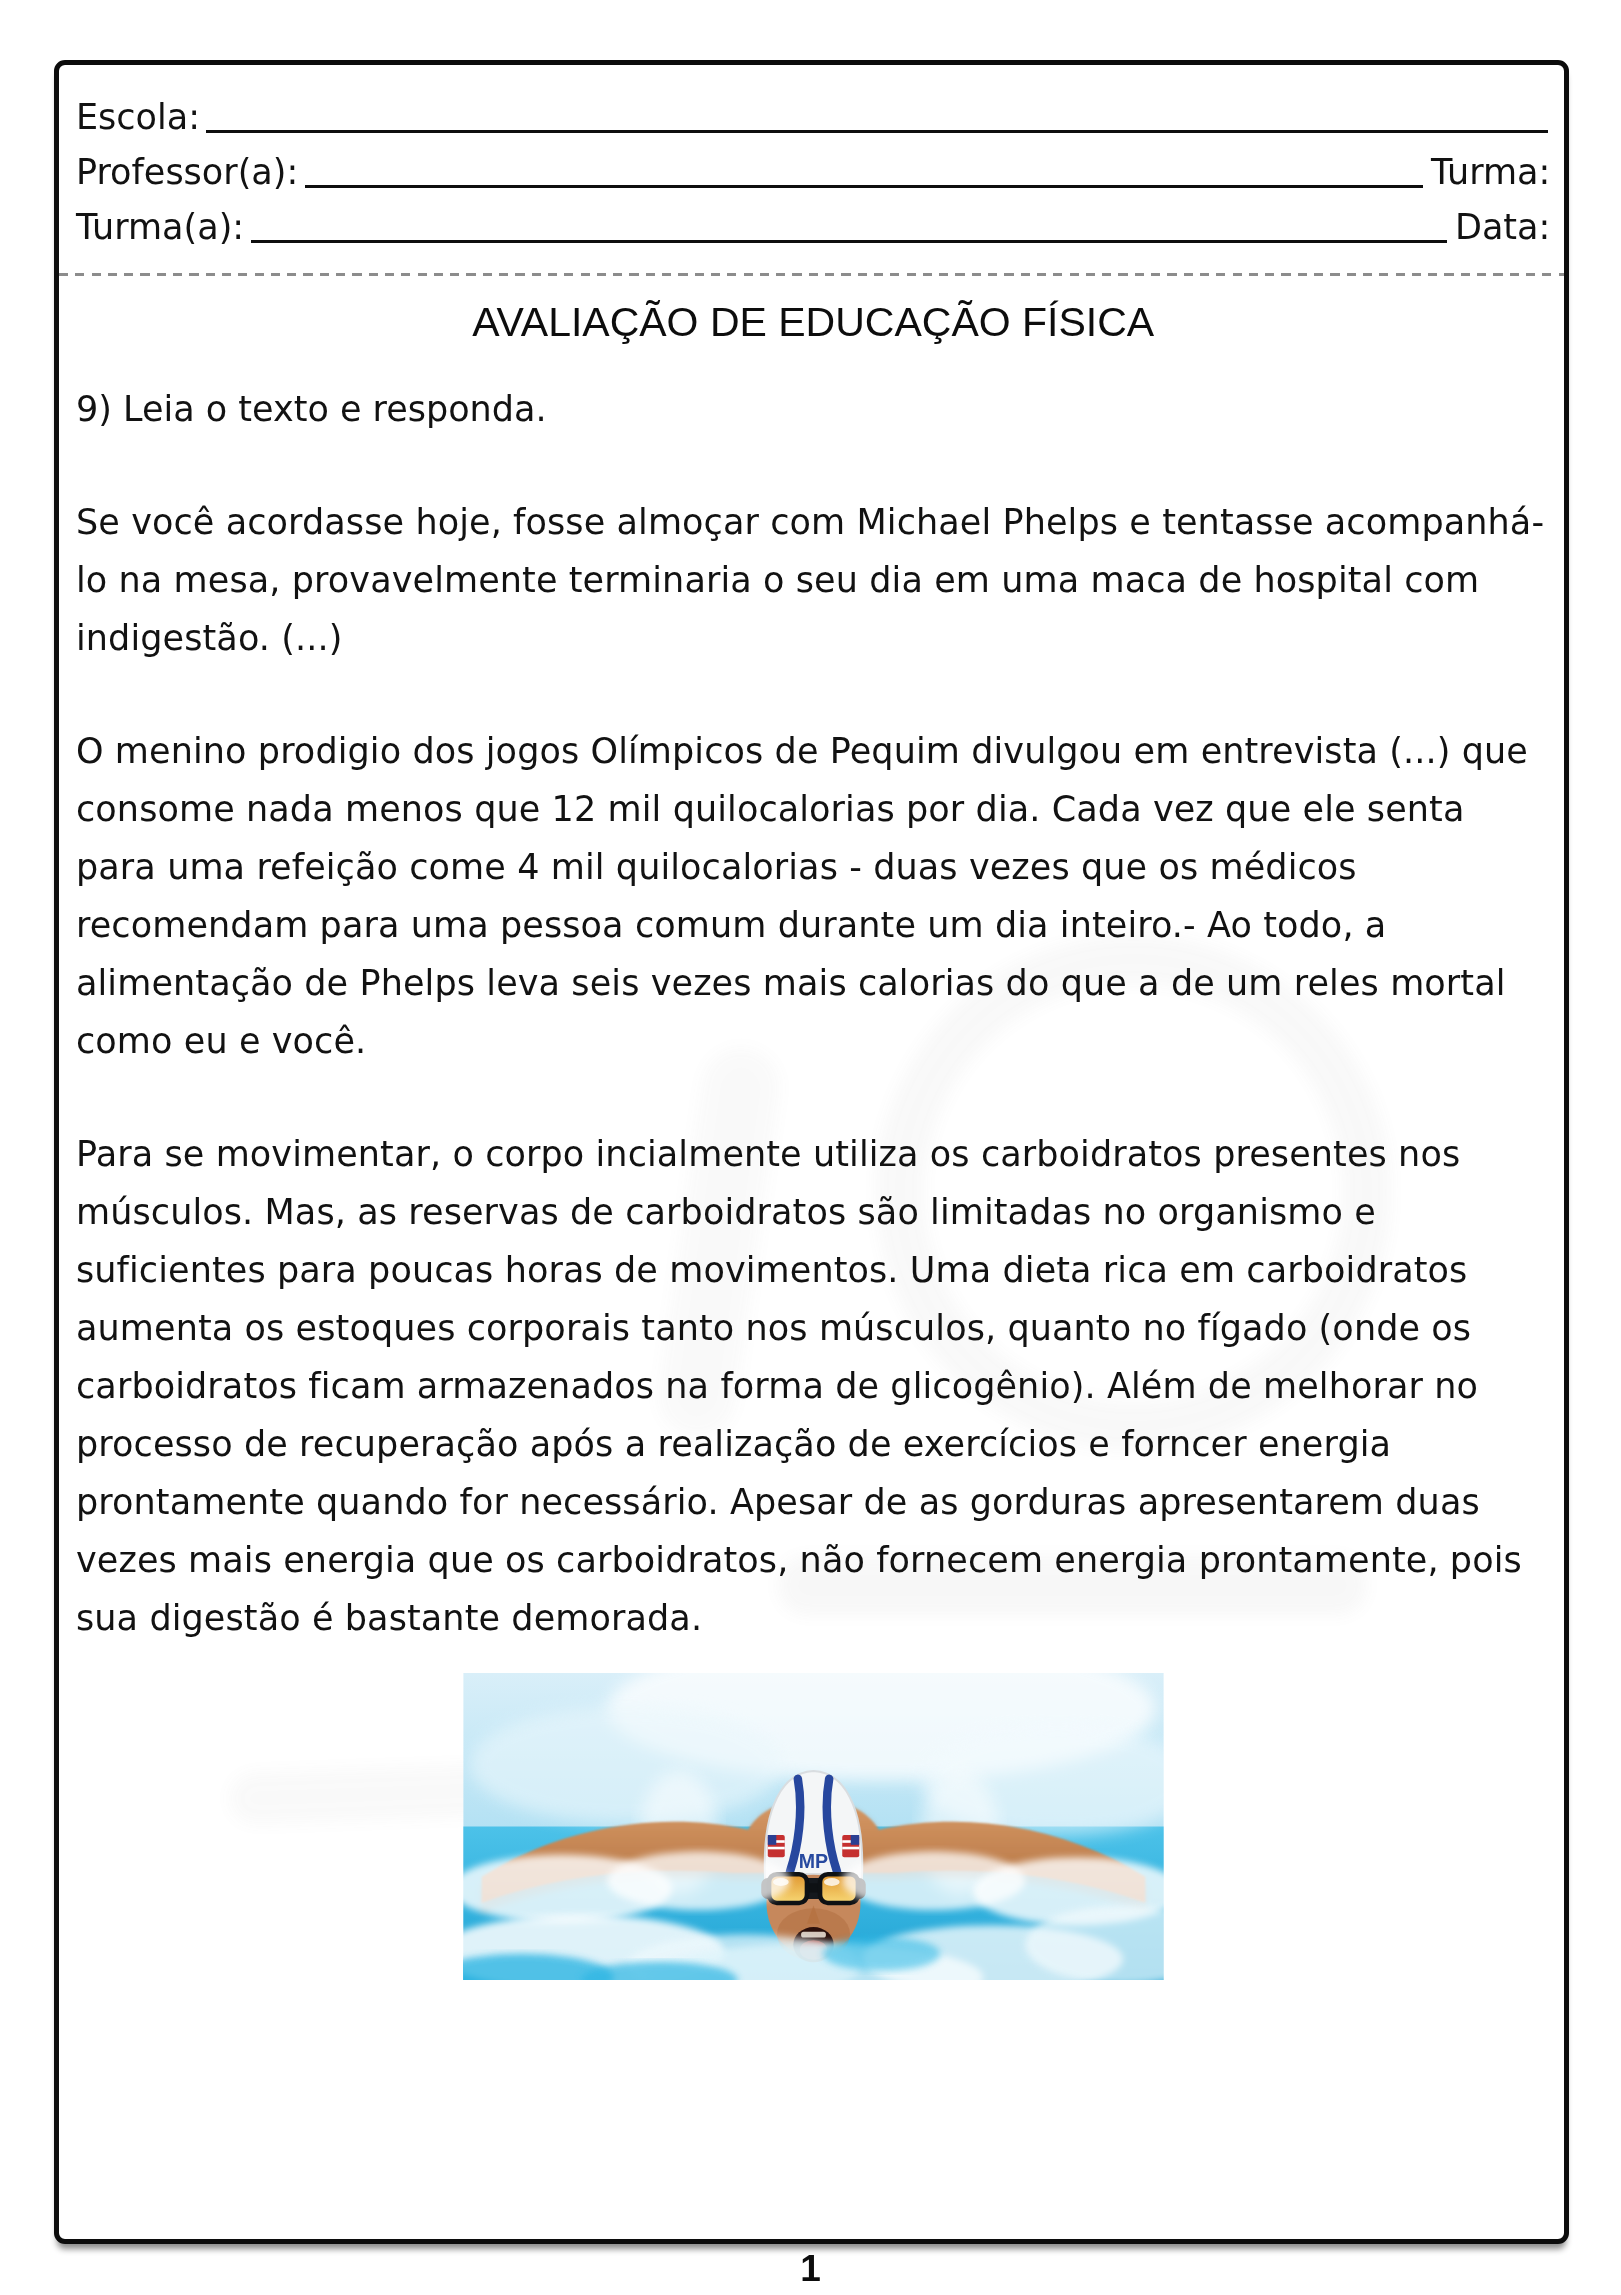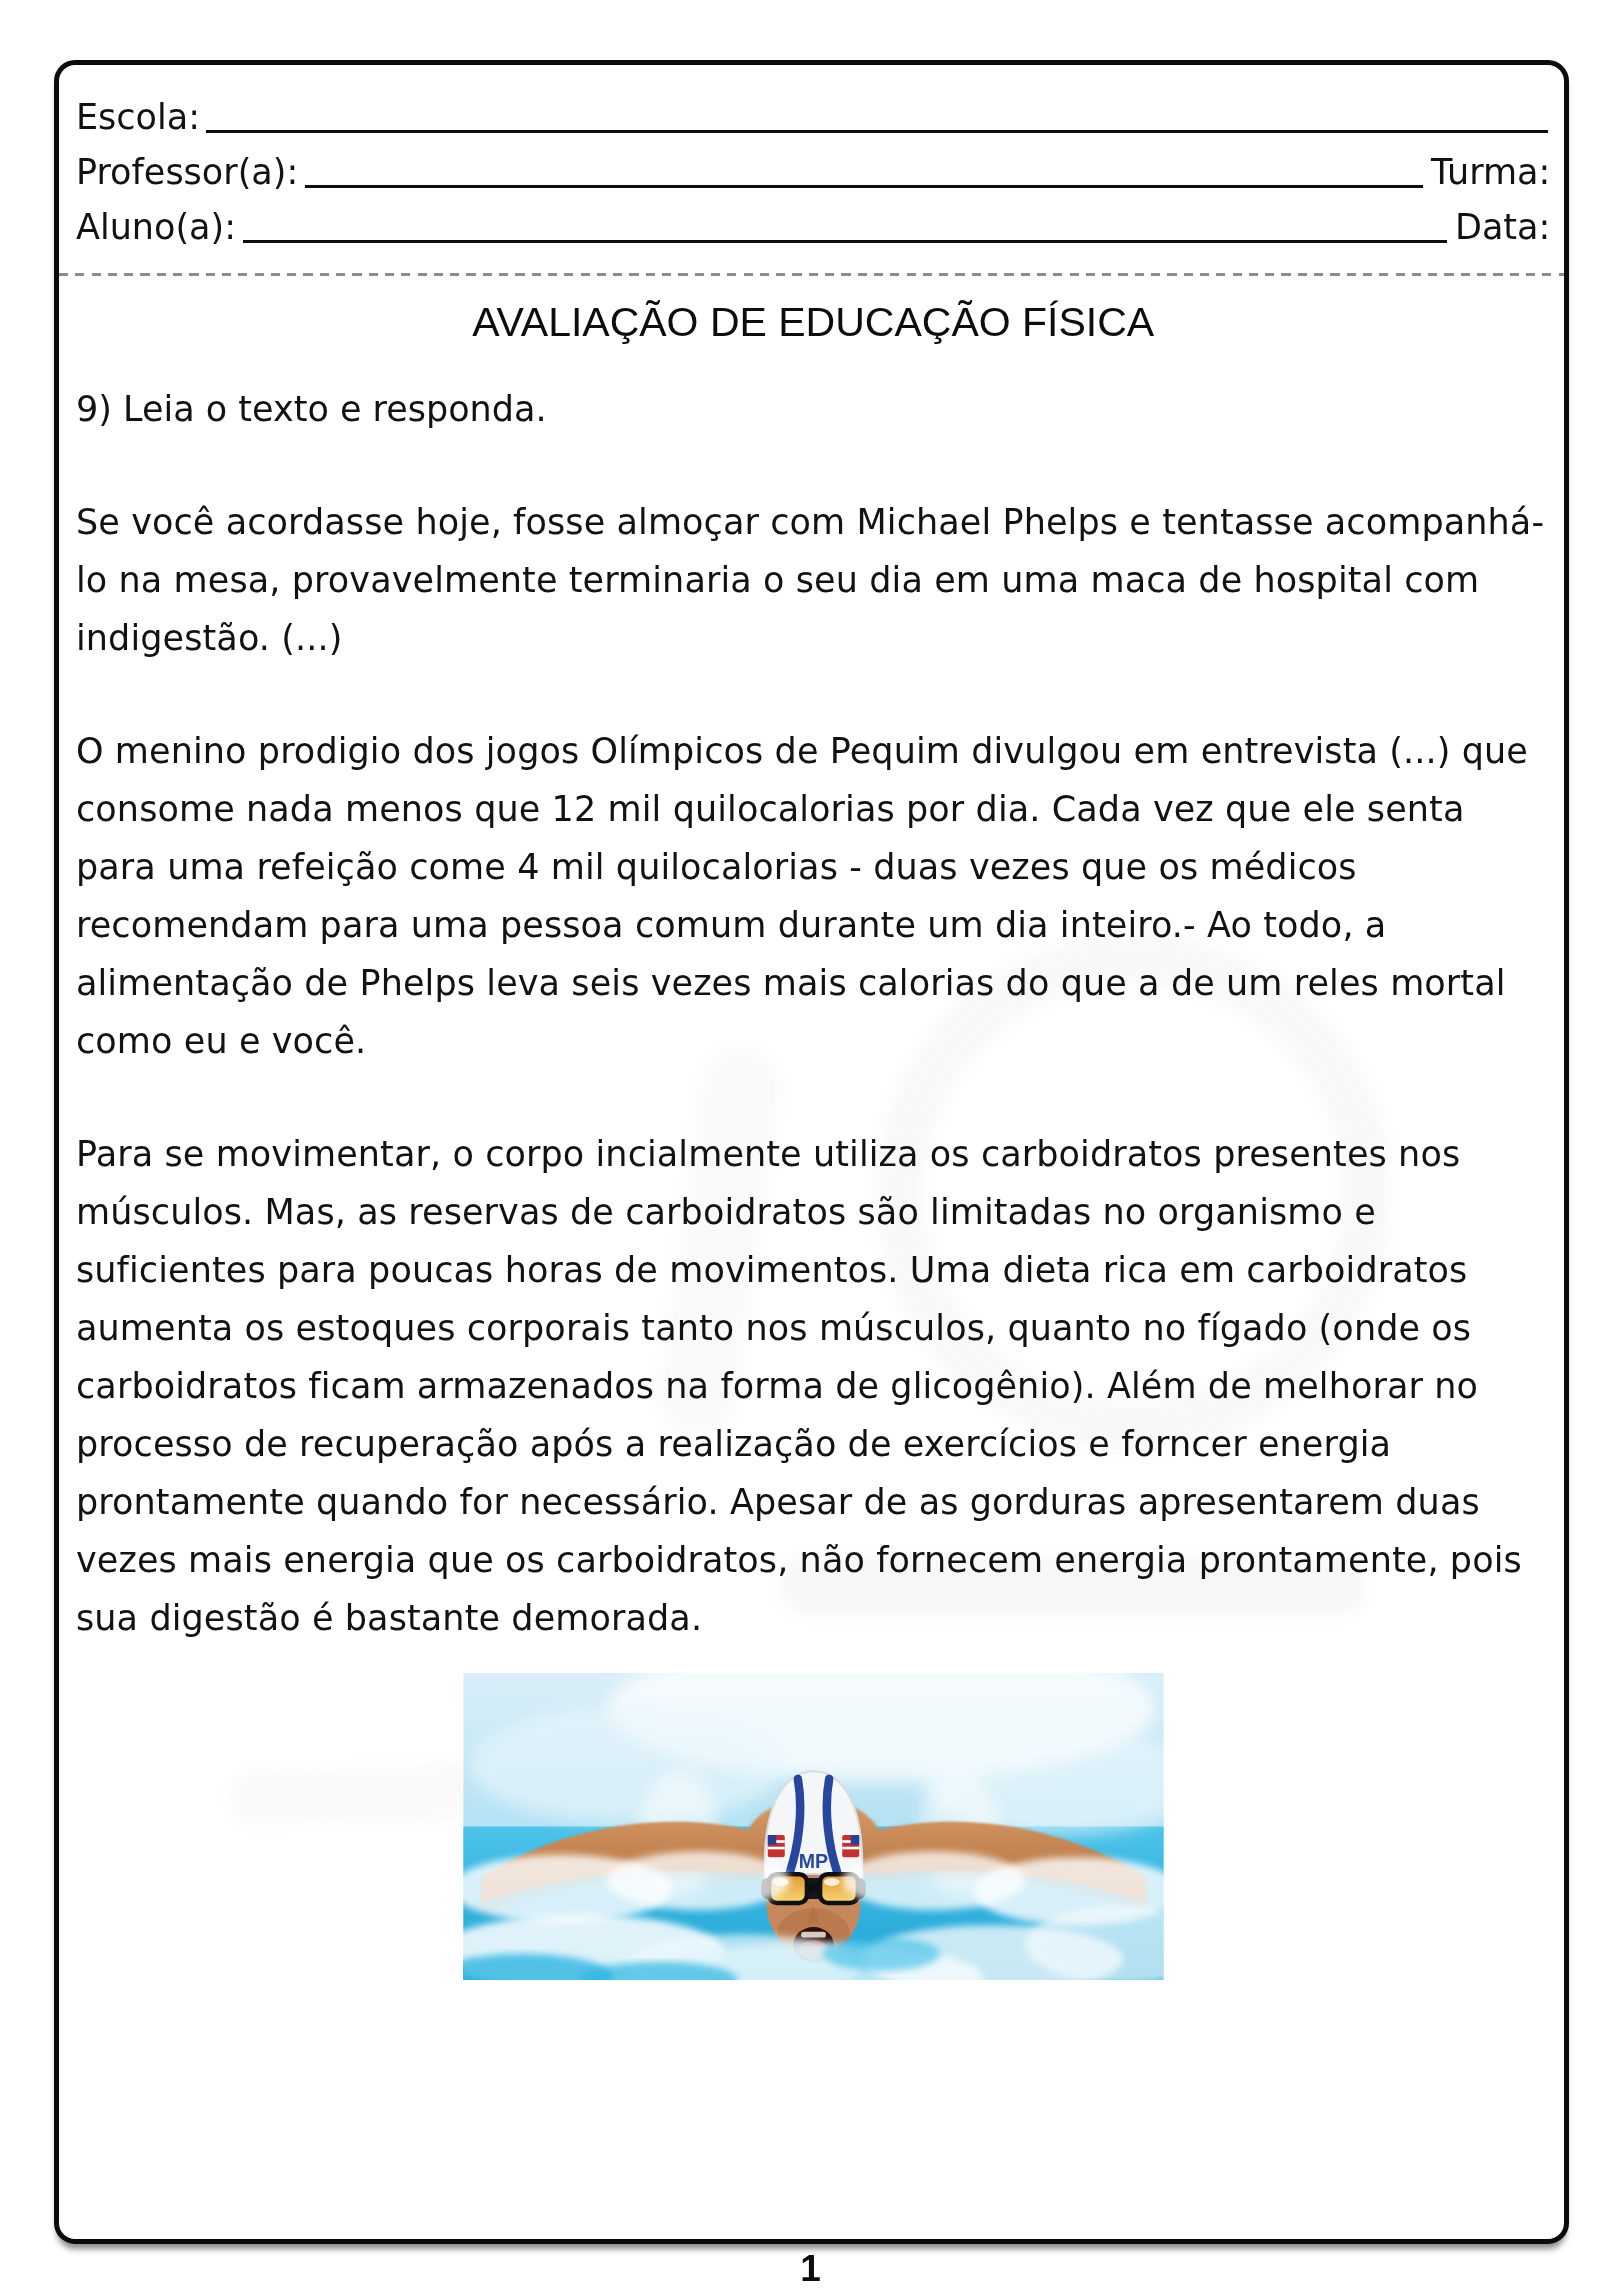--- a/index.html
+++ b/index.html
@@ -9,21 +9,21 @@
     font-family:"DejaVu Sans",sans-serif;
     color:#121212;
     position:relative;
     overflow:hidden;
   }
   .frame{
     position:absolute;left:54px;top:60px;
     width:1515px;height:2184px;
     box-sizing:border-box;
     border:5.9px solid #0c0c0c;
-    border-radius:21px;
+    border-radius:11px;
     background:#ffffff;
     box-shadow:0 7.8px 6.5px -3.3px rgba(0,0,0,0.45);
   }
   .content{
     position:absolute;inset:0;
     padding:19.6px 13.7px 0 17px;
     overflow:hidden;
   }
   
   .wm{position:absolute;pointer-events:none;background:#777;filter:blur(7.8px);}
@@ -106,21 +106,21 @@
       <span class="fill-line"></span>
     </div>
 
     <div class="hdr-row">
       <span class="hdr-label">Professor(a):</span>
       <span class="fill-line"></span>
       <span class="hdr-right">Turma:</span>
     </div>
 
     <div class="hdr-row">
-      <span class="hdr-label">Aluno(a):</span>
+      <span class="hdr-label">Turma(a):</span>
       <span class="fill-line"></span>
       <span class="hdr-right">Data:</span>
     </div>
 
     <div class="dashed-divider"></div>
 
     <div class="title">AVALIAÇÃO DE EDUCAÇÃO FÍSICA</div>
 
     <div class="question">9) Leia o texto e responda.</div>
 

